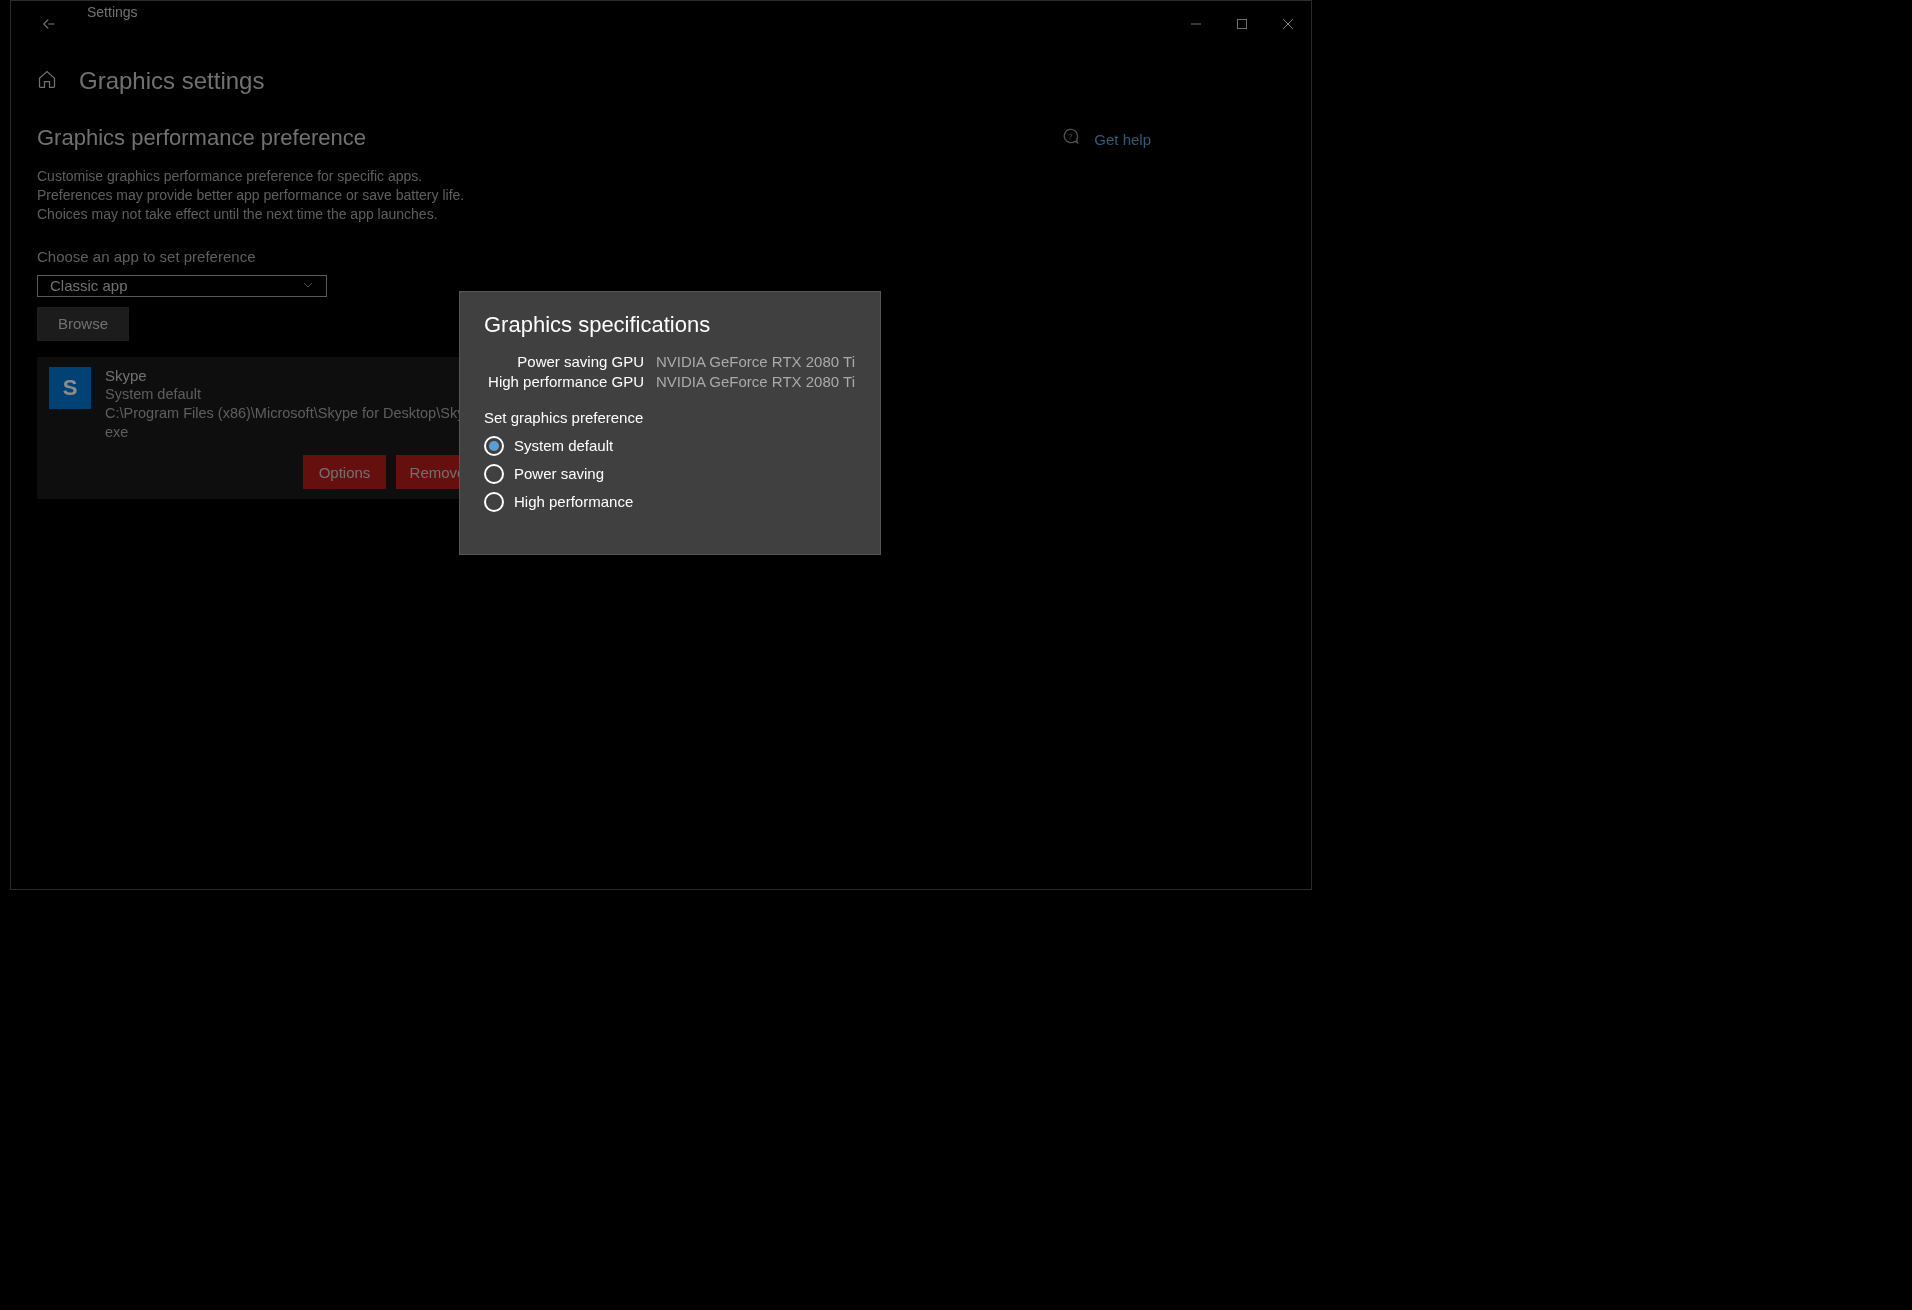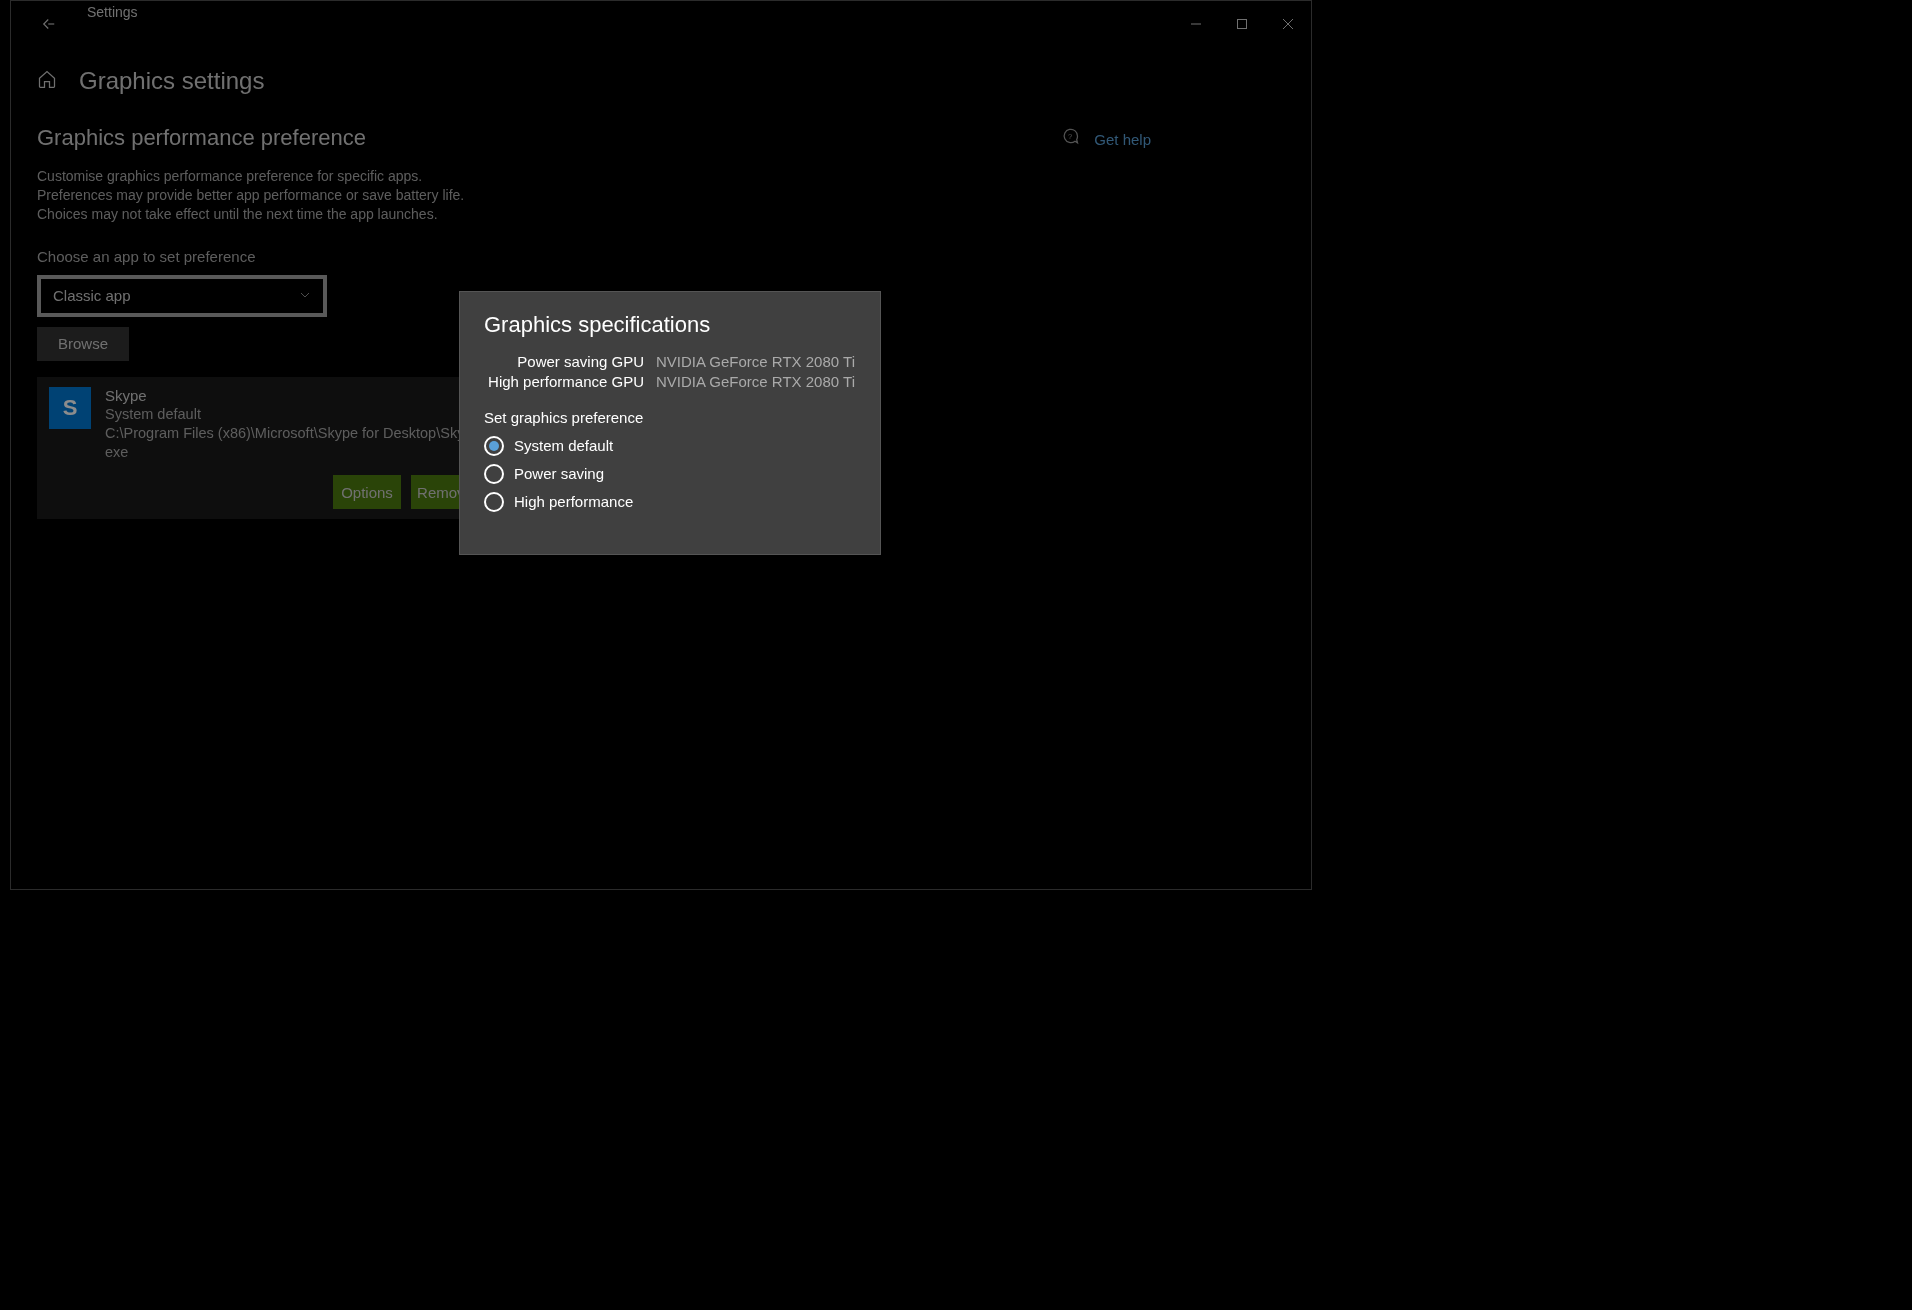--- a/index.html
+++ b/index.html
@@ -92,22 +92,22 @@
     margin-bottom: 24px;
     max-width: 600px;
   }
   .choose-label {
     color: #aaa;
     font-size: 15px;
     margin-bottom: 10px;
   }
   .dropdown {
     width: 290px;
-    height: 42px;
-    border: 4px solid #a3a3a3;
+    height: 22px;
+    border: 1px solid #a3a3a3;
     background: #000;
     color: #ccc;
     display: flex;
     align-items: center;
     justify-content: space-between;
     padding: 0 12px;
     font-size: 15px;
     margin-bottom: 10px;
     cursor: pointer;
   }
@@ -150,23 +150,23 @@
   .app-name { color: #ccc; font-size: 15px; margin-bottom: 2px; }
   .app-mode { margin-bottom: 2px; }
   .app-path { line-height: 1.3; word-break: break-all; }
   .app-buttons {
     display: flex;
     gap: 10px;
     justify-content: flex-end;
     padding-right: 6px;
   }
   .small-btn {
-    width: 68px;
+    width: 83px;
     height: 34px;
-    background: #4d7c0f;
+    background: #b91c1c;
     color: #ccc;
     border: none;
     font-size: 15px;
     cursor: pointer;
   }
   
   .sidebar {
     position: absolute;
     right: 160px;
     top: 126px;

